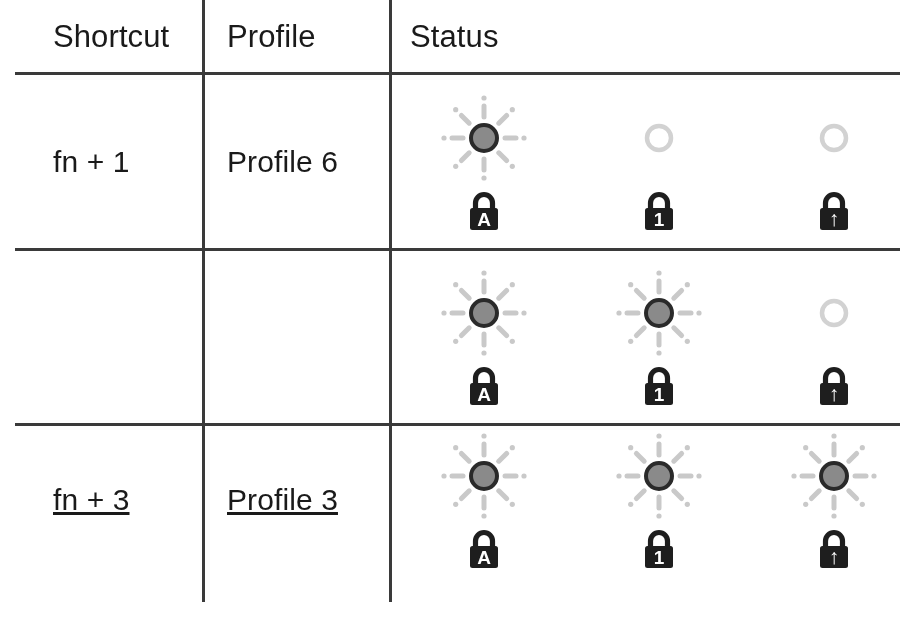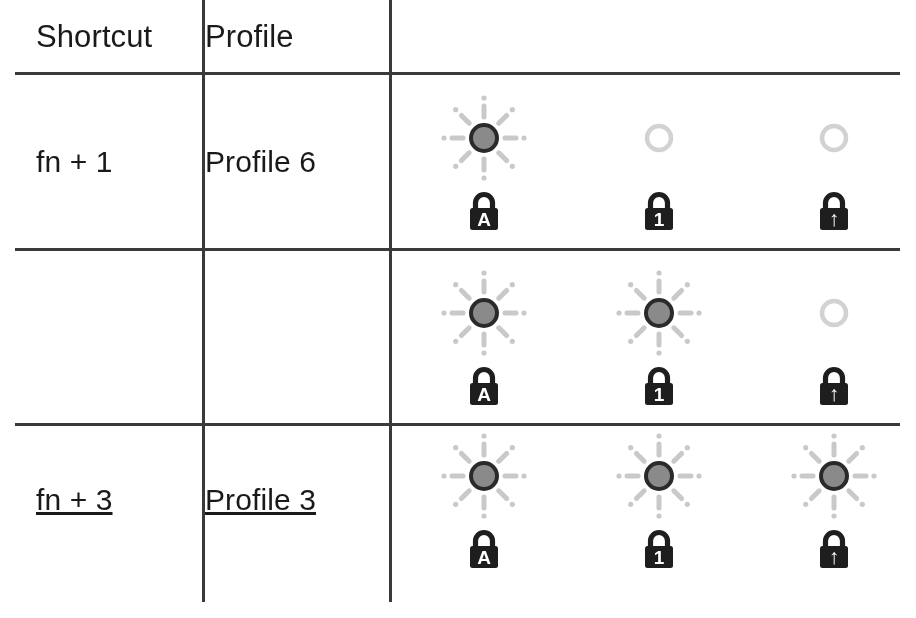--- a/index.html
+++ b/index.html
@@ -43,22 +43,22 @@
   .hrule.r1 { top: 248px; }
   .hrule.r2 { top: 423px; }
 
   
   .cell {
     position: absolute;
     display: flex;
     align-items: center;
     box-sizing: border-box;
   }
-  .cell.shortcut { left: 0;   width: 202px; padding-left: 36px; }
-  .cell.profile  { left: 205px; width: 212px; }
+  .cell.shortcut { left: 0;   width: 202px; padding-left: 53px; }
+  .cell.profile  { left: 205px; width: 212px; padding-left: 22px; }
   .cell.status   { left: 392px; width: 524px; }
 
   .row-head { top: 0;   height: 72px; }
   .row-1    { top: 75px;  height: 173px; }
   .row-2    { top: 251px; height: 172px; }
   .row-3    { top: 412px; height: 176px; text-decoration: underline; }
 
   .head-text {
     font-size: 31px;
     font-weight: 400;
@@ -119,20 +119,23 @@
   <div class="hrule r2"></div>
   <div class="vrule col1"></div>
   <div class="vrule col2"></div>
 
   <div class="cell shortcut row-head">
     <span class="head-text">Shortcut</span>
   </div>
   <div class="cell profile row-head">
     <span class="head-text">Profile</span>
   </div>
+  <div class="cell status row-head">
+    <span class="head-text">Status</span>
+  </div>
 
   <div class="cell shortcut row-1">
     <span class="cell-text">fn + 1</span>
   </div>
   <div class="cell profile row-1">
     <span class="cell-text">Profile 6</span>
   </div>
   <div class="cell status row-1">
     <div class="status-group">
         <div class="indicator">

